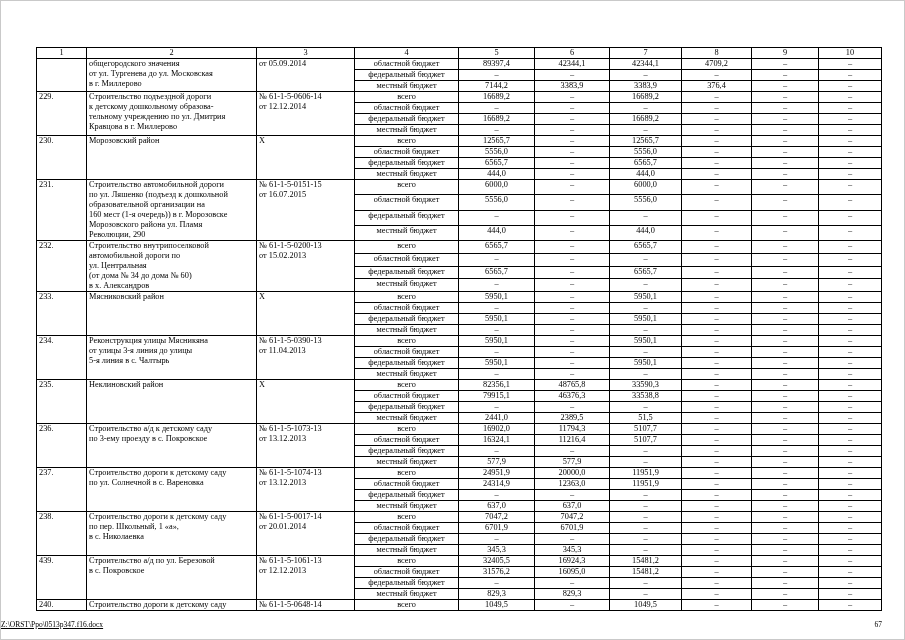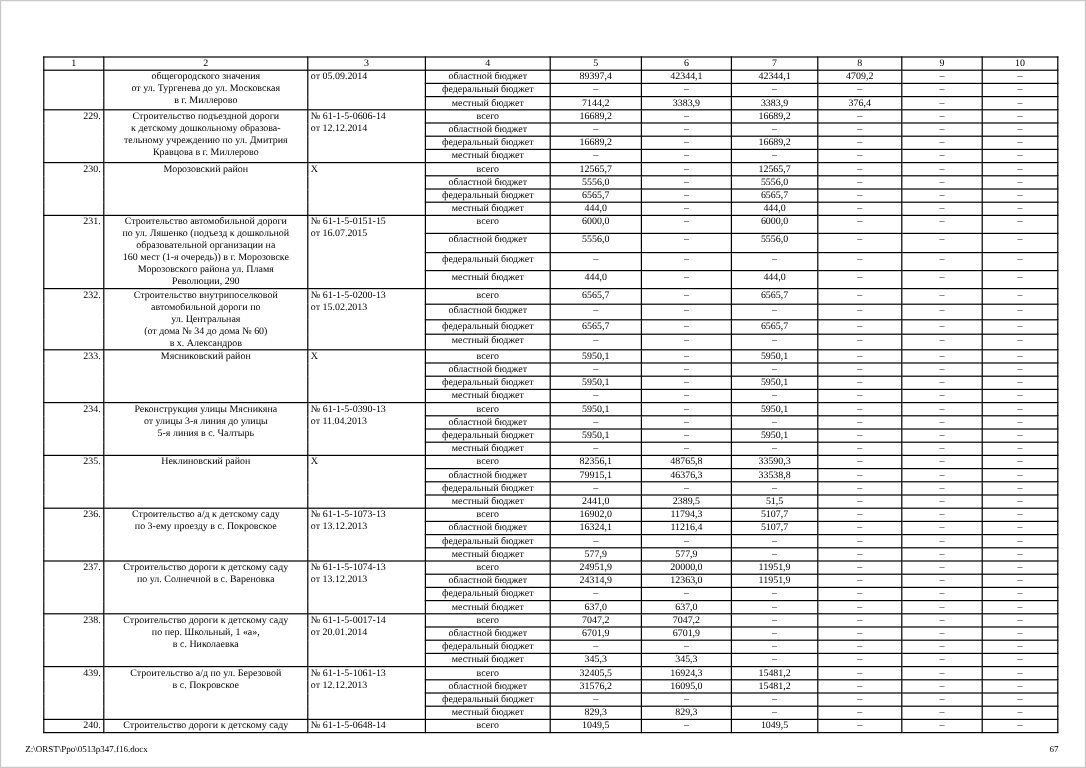--- a/index.html
+++ b/index.html
@@ -15,27 +15,27 @@
   table.budget th, table.budget td{
     border:1px solid #000;
     font-size:8.3px;line-height:10px;
     font-weight:normal;
     padding:0 2px;
     vertical-align:top;
     overflow:hidden;
     word-wrap:break-word;
   }
   table.budget th{text-align:center;height:10px;}
-  td.row-number-cell{text-align:right;margin-top:32px;}
-  td.description-cell{text-align:center;white-space:pre-line;}
+  td.row-number-cell{text-align:left;margin-top:32px;}
+  td.description-cell{text-align:left;white-space:pre-line;}
   td.document-cell{text-align:left;white-space:pre-line;}
   td.budget-type-cell{text-align:center;}
   td.value-cell{text-align:center;}
   .footer-path{
-    position:absolute;left:20px;bottom:10px;font-size:7.5px;color:#000;
+    position:absolute;left:0;bottom:10px;font-size:7.5px;color:#000;text-decoration:underline;
   }
   .footer-page{
     position:absolute;right:22px;bottom:10px;font-size:7.5px;color:#000;
   }
 </style>
 </head>
 <body>
 
 <div class="page">
 

